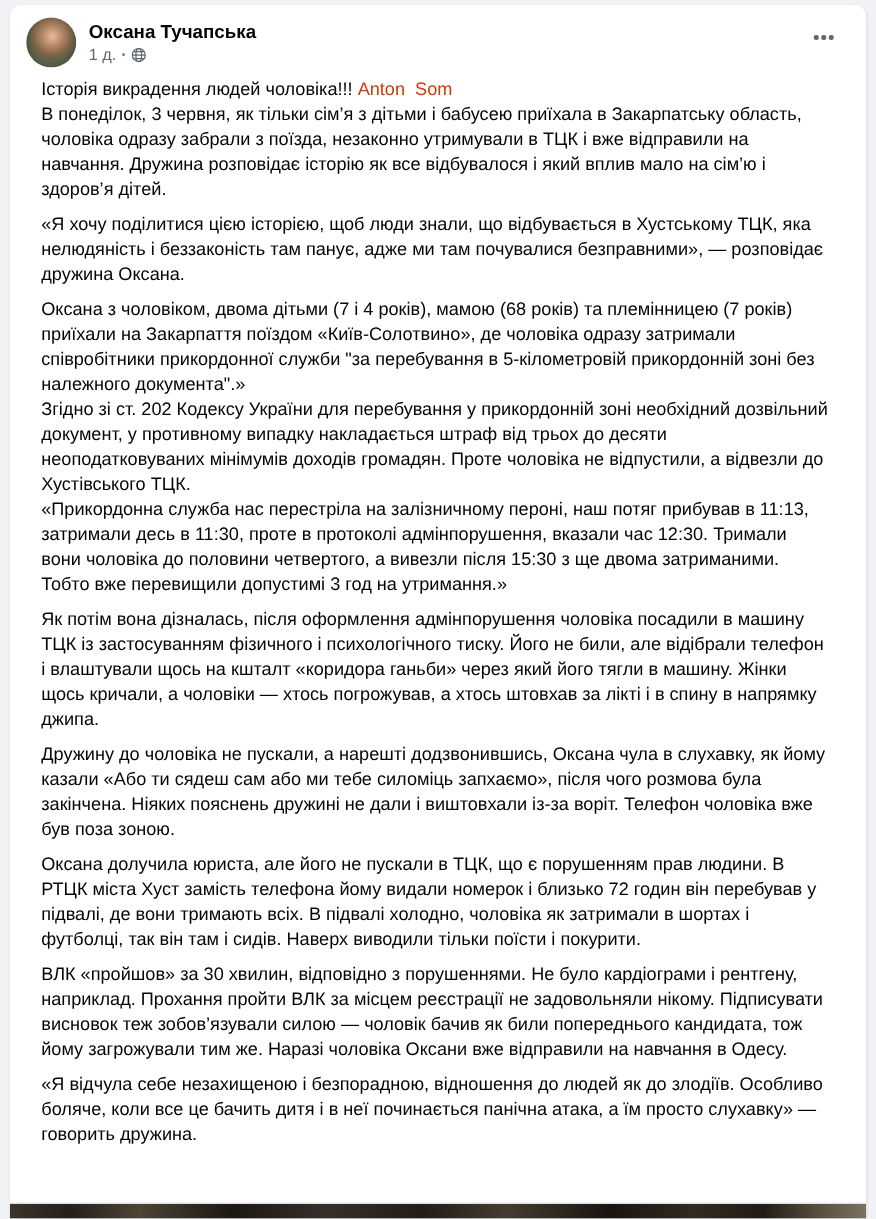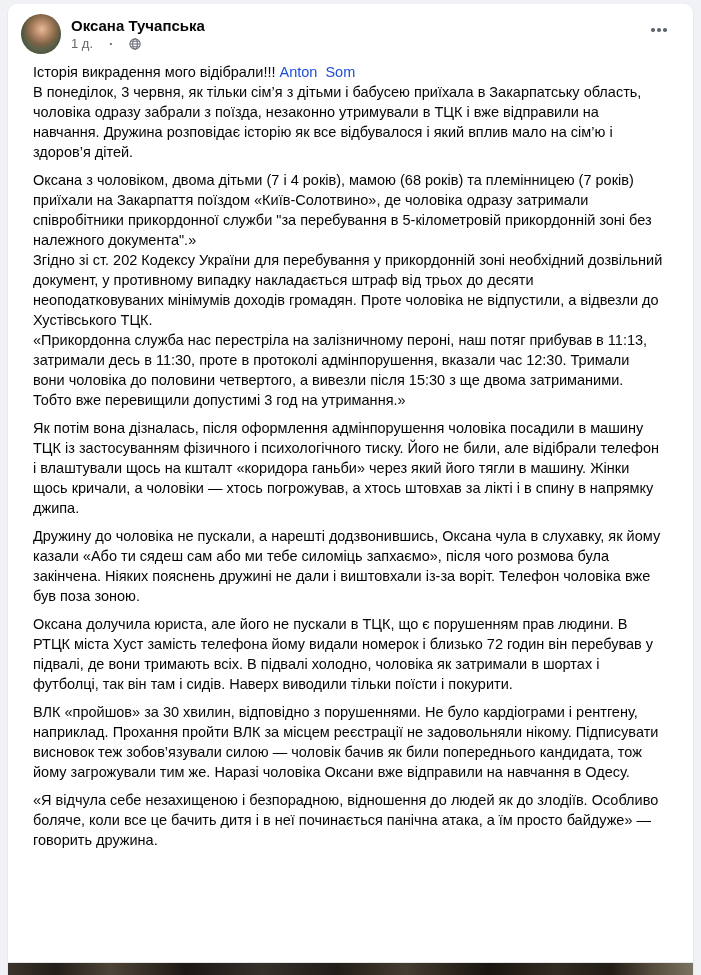--- a/index.html
+++ b/index.html
@@ -43,21 +43,21 @@
   .author {
     font-size: 15px;
     font-weight: 700;
     color: #050505;
     line-height: 19px;
     cursor: pointer;
   }
   .meta {
     display: flex;
     align-items: center;
-    gap: 16px;
+    gap: 4px;
     font-size: 13px;
     color: #65676b;
     line-height: 17px;
   }
   .meta .sep { font-weight: 700; }
   .globe { display: inline-flex; align-items: center; }
   .globe svg { display: block; }
   .more {
     margin-left: auto;
     background: none;
@@ -78,21 +78,21 @@
   .content {
     padding: 2px 30px 8px 25px;
     font-size: 14.5px;
     line-height: 20px;
     color: #050505;
   }
   .pre { white-space: pre-wrap; }
   .para { margin-top: 8px; }
   .para:first-child { margin-top: 0; }
   .mention {
-    color: #1d4ed8;
+    color: #c2410c;
     text-decoration: none;
     cursor: pointer;
   }
   .photo-strip {
     margin-top: auto;
     height: 13px;
     width: 100%;
     cursor: pointer;
     background: linear-gradient(90deg,
       #3a342c 0%, #241f1a 7%, #4d4436 15%, #1c1814 26%,
@@ -126,28 +126,29 @@
         </div>
       </div>
       <button class="more" aria-label="more options">
         <i></i>
           <i></i>
           <i></i>
       </button>
     </header>
 
     <div class="content">
-      <div class="para pre"><span>Історія викрадення мого відібрали!!! </span><a class="mention" href="#">Anton  Som</a><span>
+      <div class="para pre"><span>Історія викрадення людей чоловіка!!! </span><a class="mention" href="#">Anton  Som</a><span>
 В понеділок, 3 червня, як тільки сім’я з дітьми і бабусею приїхала в Закарпатську область, чоловіка одразу забрали з поїзда, незаконно утримували в ТЦК і вже відправили на навчання. Дружина розповідає історію як все відбувалося і який вплив мало на сім’ю і здоров’я дітей.</span></div>
 
+      <div class="para pre">«Я хочу поділитися цією історією, щоб люди знали, що відбувається в Хустському ТЦК, яка нелюдяність і беззаконість там панує, адже ми там почувалися безправними», — розповідає дружина Оксана.</div>
       <div class="para pre">Оксана з чоловіком, двома дітьми (7 і 4 років), мамою (68 років) та племінницею (7 років) приїхали на Закарпаття поїздом «Київ-Солотвино», де чоловіка одразу затримали співробітники прикордонної служби "за перебування в 5-кілометровій прикордонній зоні без належного документа".»
 Згідно зі ст. 202 Кодексу України для перебування у прикордонній зоні необхідний дозвільний документ, у противному випадку накладається штраф від трьох до десяти неоподатковуваних мінімумів доходів громадян. Проте чоловіка не відпустили, а відвезли до Хустівського ТЦК.
 «Прикордонна служба нас перестріла на залізничному пероні, наш потяг прибував в 11:13, затримали десь в 11:30, проте в протоколі адмінпорушення, вказали час 12:30. Тримали вони чоловіка до половини четвертого, а вивезли після 15:30 з ще двома затриманими. Тобто вже перевищили допустимі 3 год на утримання.»</div>
       <div class="para pre">Як потім вона дізналась, після оформлення адмінпорушення чоловіка посадили в машину ТЦК із застосуванням фізичного і психологічного тиску. Його не били, але відібрали телефон і влаштували щось на кшталт «коридора ганьби» через який його тягли в машину. Жінки щось кричали, а чоловіки — хтось погрожував, а хтось штовхав за лікті і в спину в напрямку джипа.</div>
       <div class="para pre">Дружину до чоловіка не пускали, а нарешті додзвонившись, Оксана чула в слухавку, як йому казали «Або ти сядеш сам або ми тебе силоміць запхаємо», після чого розмова була закінчена. Ніяких пояснень дружині не дали і виштовхали із-за воріт. Телефон чоловіка вже був поза зоною.</div>
       <div class="para pre">Оксана долучила юриста, але його не пускали в ТЦК, що є порушенням прав людини. В РТЦК міста Хуст замість телефона йому видали номерок і близько 72 годин він перебував у підвалі, де вони тримають всіх. В підвалі холодно, чоловіка як затримали в шортах і футболці, так він там і сидів. Наверх виводили тільки поїсти і покурити.</div>
       <div class="para pre">ВЛК «пройшов» за 30 хвилин, відповідно з порушеннями. Не було кардіограми і рентгену, наприклад. Прохання пройти ВЛК за місцем реєстрації не задовольняли нікому. Підписувати висновок теж зобов’язували силою — чоловік бачив як били попереднього кандидата, тож йому загрожували тим же. Наразі чоловіка Оксани вже відправили на навчання в Одесу.</div>
-      <div class="para pre">«Я відчула себе незахищеною і безпорадною, відношення до людей як до злодіїв. Особливо боляче, коли все це бачить дитя і в неї починається панічна атака, а їм просто байдуже» — говорить дружина.</div>
+      <div class="para pre">«Я відчула себе незахищеною і безпорадною, відношення до людей як до злодіїв. Особливо боляче, коли все це бачить дитя і в неї починається панічна атака, а їм просто слухавку» — говорить дружина.</div>
     </div>
 
     <div class="photo-strip"></div>
   </article>
 </div>
 
 </body></html>

